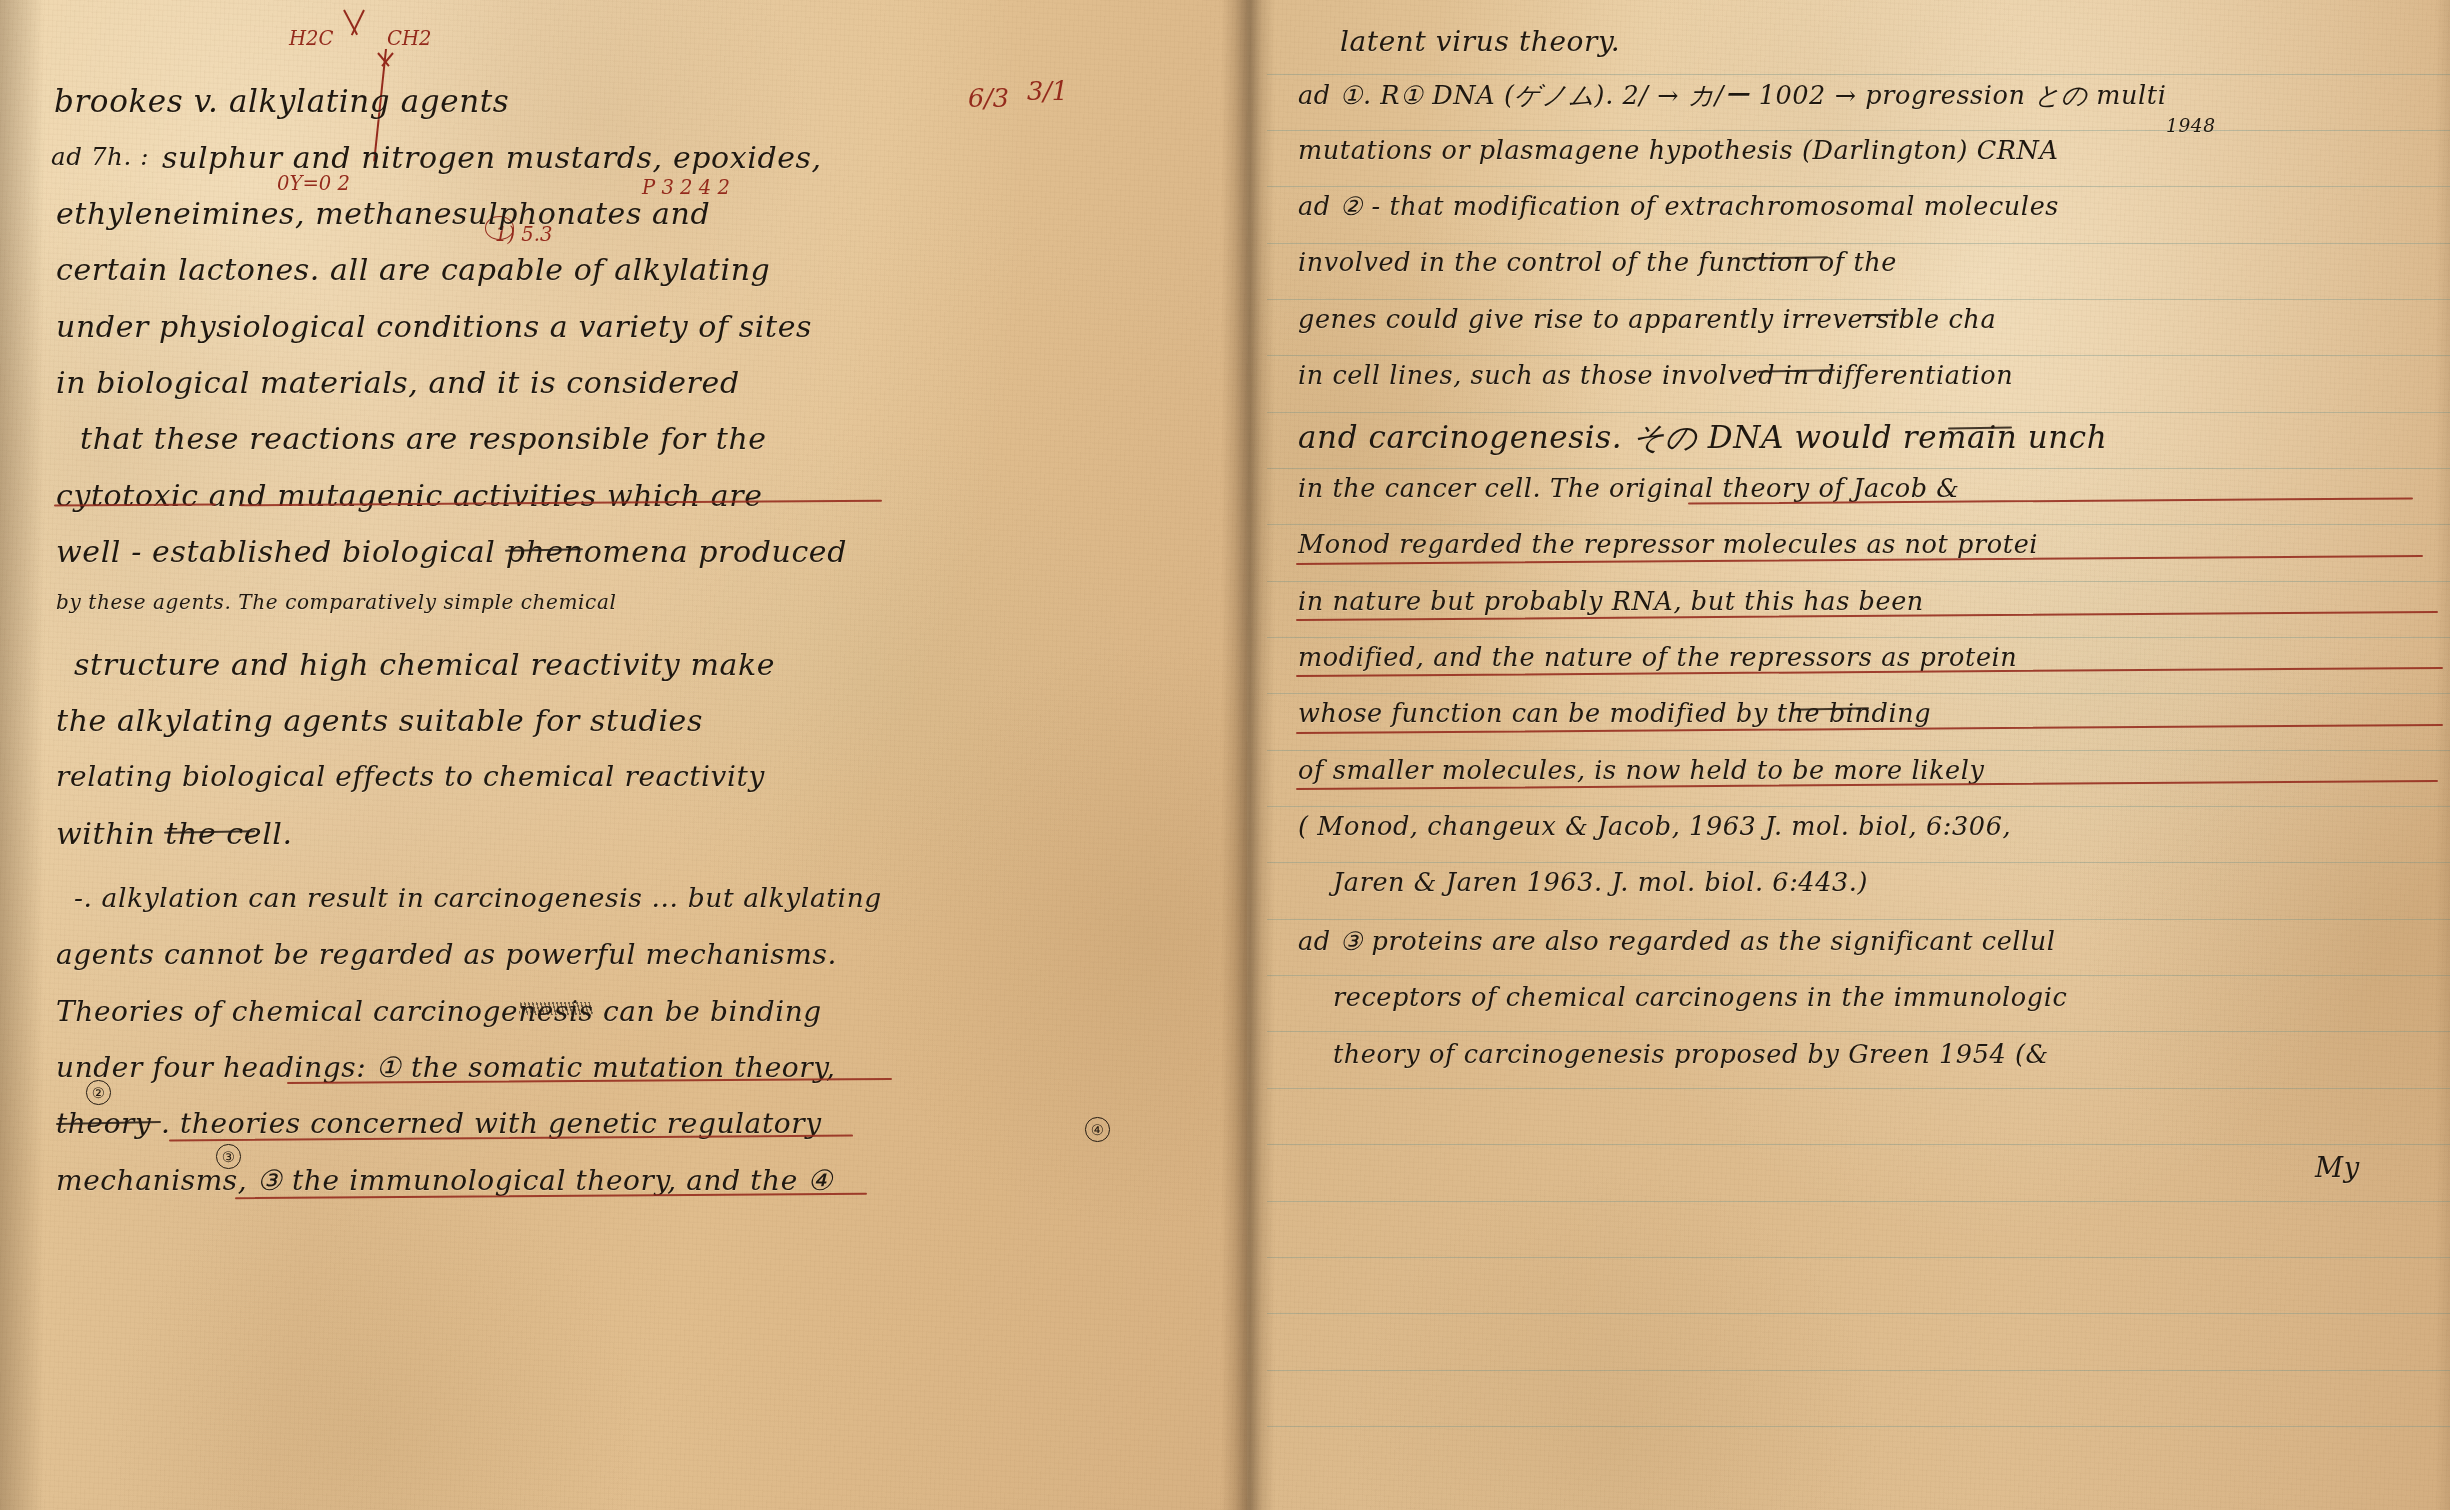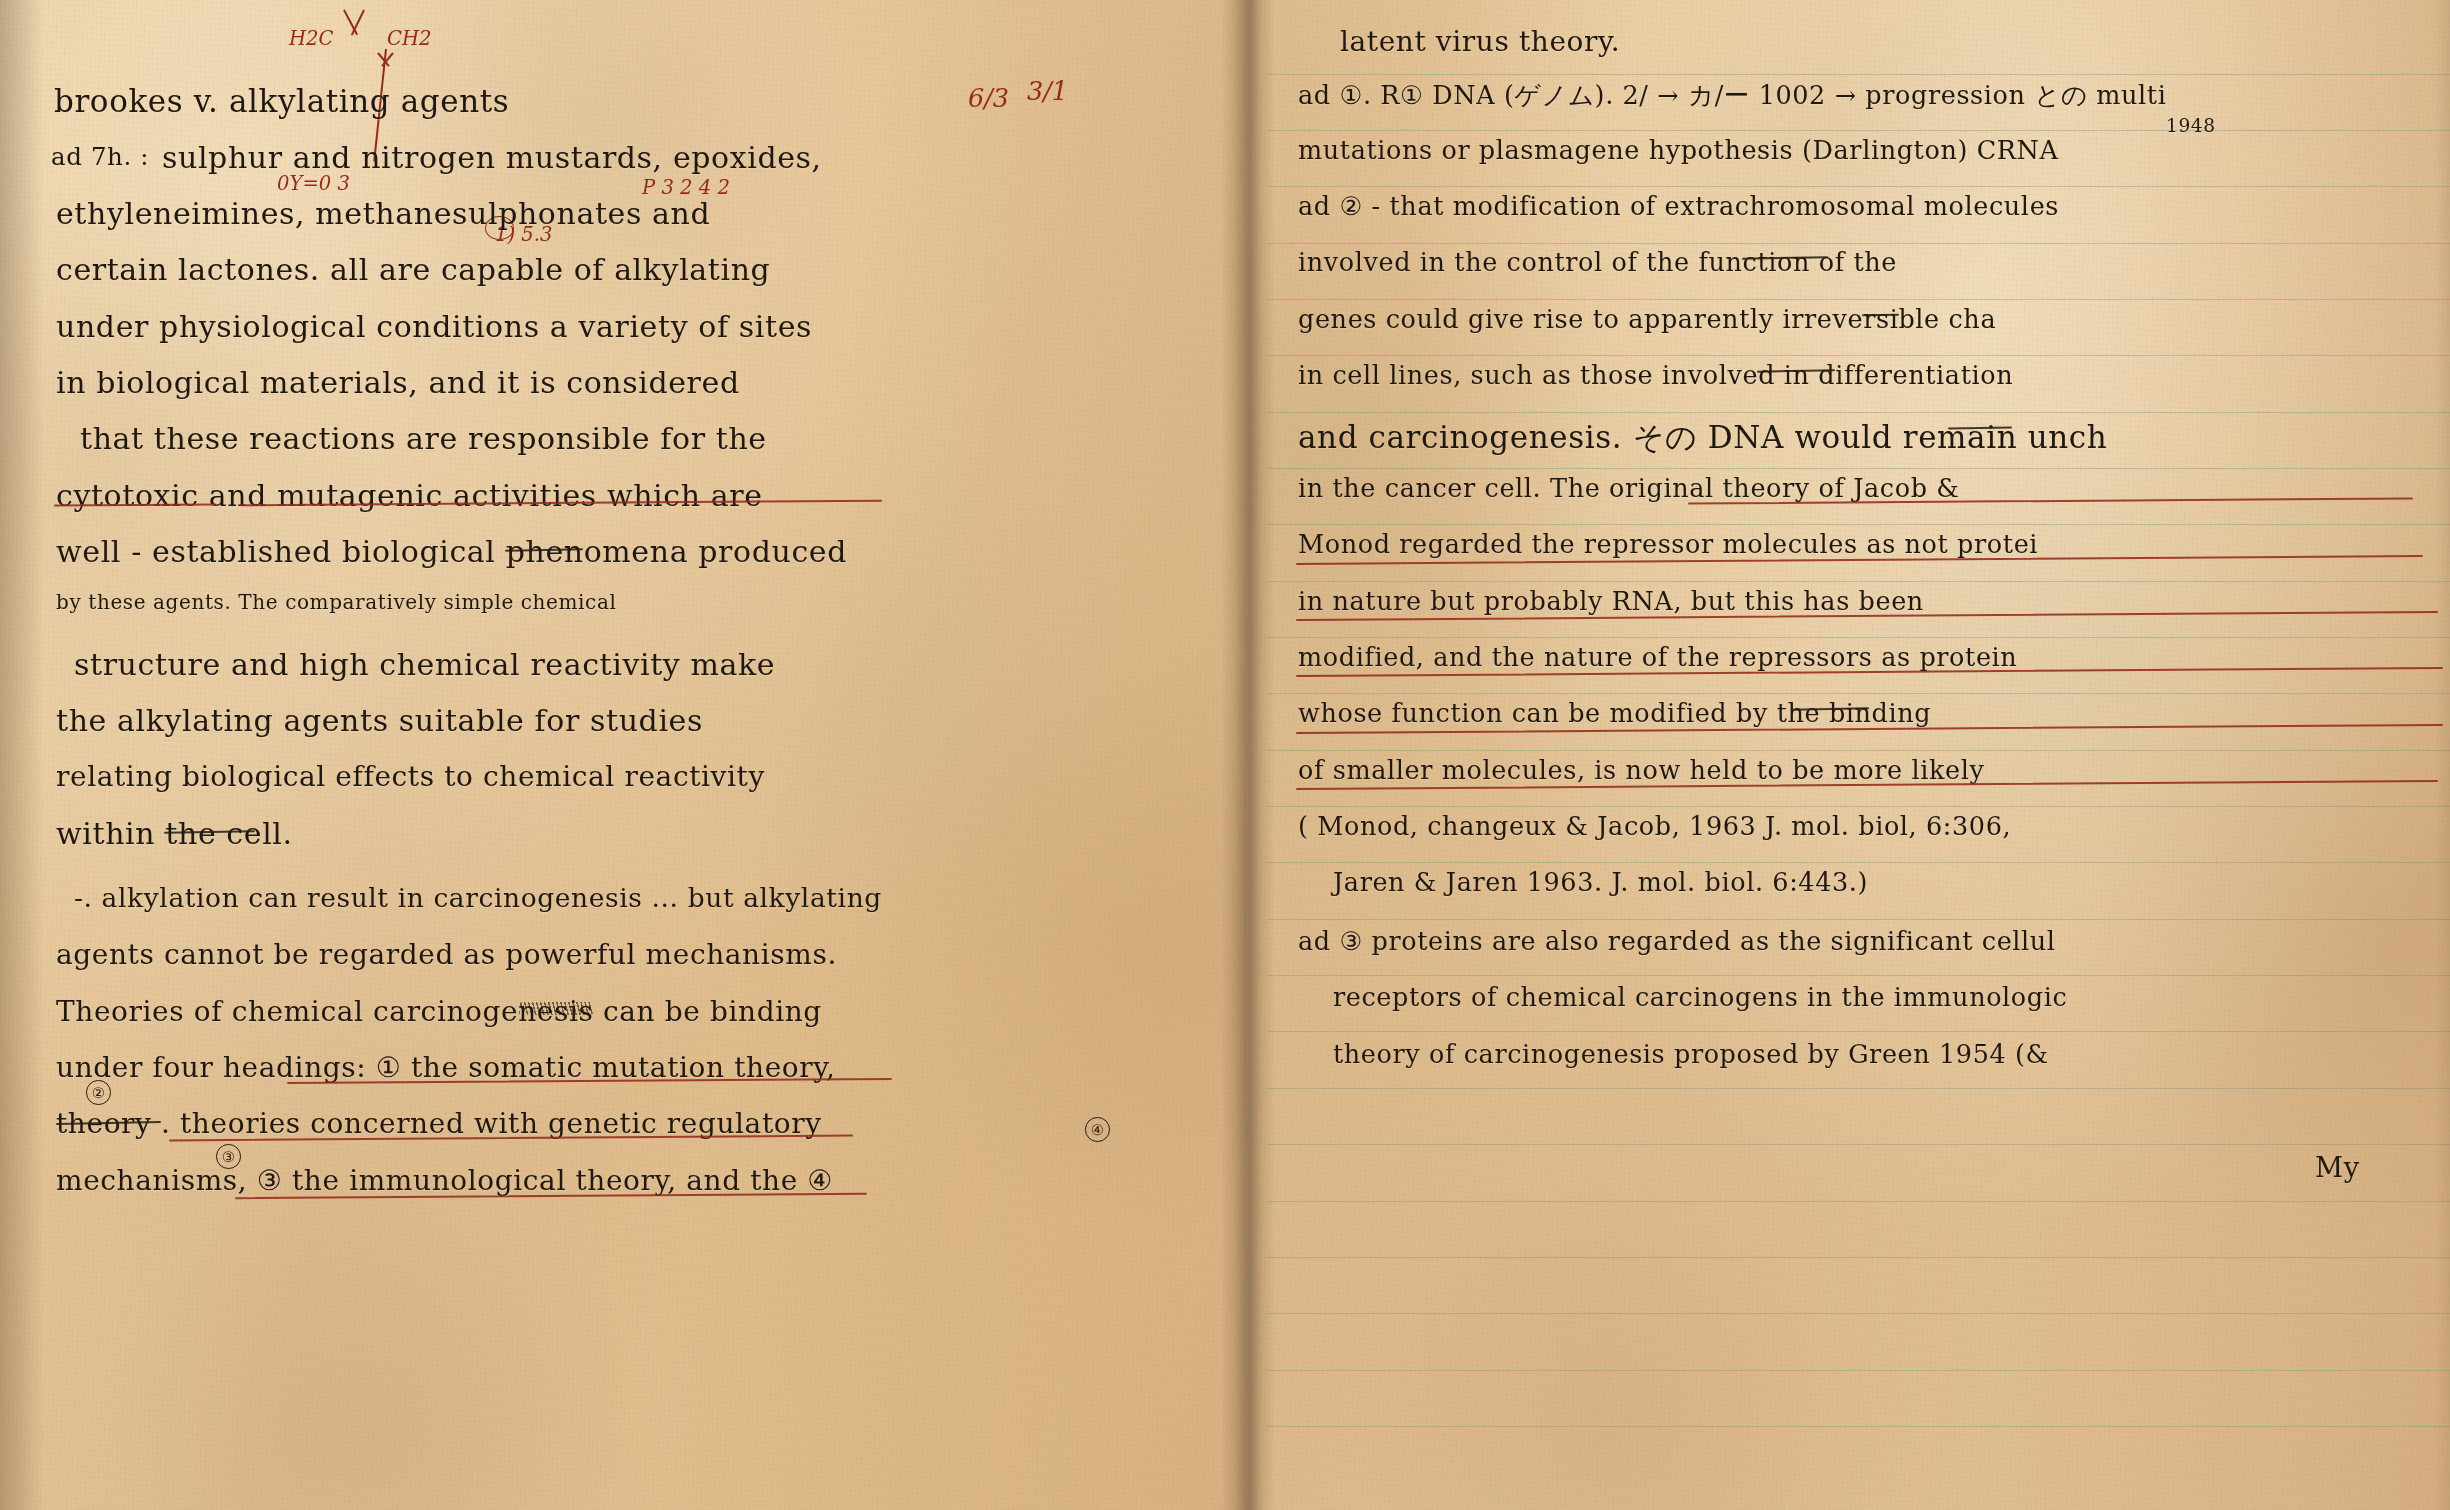--- a/index.html
+++ b/index.html
@@ -82,20 +82,21 @@
     position: absolute;
     left: 19.6px; right: 0;
     height: 1px;
     background: rgba(120,150,140,0.40);
   }
 
   
   .hand {
     position: absolute;
     font-family: "DejaVu Serif", serif;
+    font-style: italic;
     color: #231a10;
     white-space: nowrap;
     letter-spacing: 0.6px;
     text-shadow: 0 0.5px 0 rgba(255,240,215,0.25);
   }
   .ink-dark  { color: #1f1810; }
 
   .line-left  { font-size: 30px; }
   .line-right { font-size: 27.4px; }
   .xs { font-size: 17.6px; }
@@ -177,21 +178,21 @@
     <div class="red-arrow" style="left:377px; top:53px; height:16.7px; transform:rotate(-40deg);"></div>
     <div class="red-arrow" style="left:392px; top:53px; height:16.7px; transform:rotate(40deg);"></div>
 
     <div class="chem" style="left:968px; top:83px; font-size:25.5px;">6/3</div>
     <div class="chem" style="left:1027px; top:76px; font-size:25.5px;">3/1</div>
 
     <div class="hand line-left ink-dark" style="left:54px; top:83px; font-size:31px;">brookes v.    alkylating agents</div>
 
     <div class="hand ink-dark" style="left:51px; top:142px; font-size:24.5px;">ad 7h. :</div>
 
-    <div class="chem xs" style="left:277px; top:172px;">0Y=0 3</div>
+    <div class="chem xs" style="left:277px; top:172px;">0Y=0 2</div>
     <div class="chem xs" style="left:642px; top:176px;">P 3 2  4  2</div>
     <div class="chem xs" style="left:495px; top:223px;">1) 5.3</div>
     <div class="red-circ" style="left:485px; top:216px; width:26.5px; height:21.6px; border-width:1.5px;"></div>
 
     <div class="hand line-left ink-dark" style="left:162px;  top:140px;">sulphur and nitrogen mustards, epoxides,</div>
     <div class="hand line-left ink-dark" style="left:56px;  top:196px;">ethyleneimines, methanesulphonates and</div>
     <div class="hand line-left ink-dark" style="left:56px;  top:252px;">certain lactones.  all are capable of alkylating</div>
     <div class="hand line-left ink-dark" style="left:56px;  top:309px;">under physiological conditions a variety of sites</div>
     <div class="hand line-left ink-dark" style="left:56px;  top:365px;">in biological materials, and it is considered</div>
     <div class="hand line-left ink-dark" style="left:64px;  top:421px;margin-left:16px;">that these reactions are responsible for the</div>

